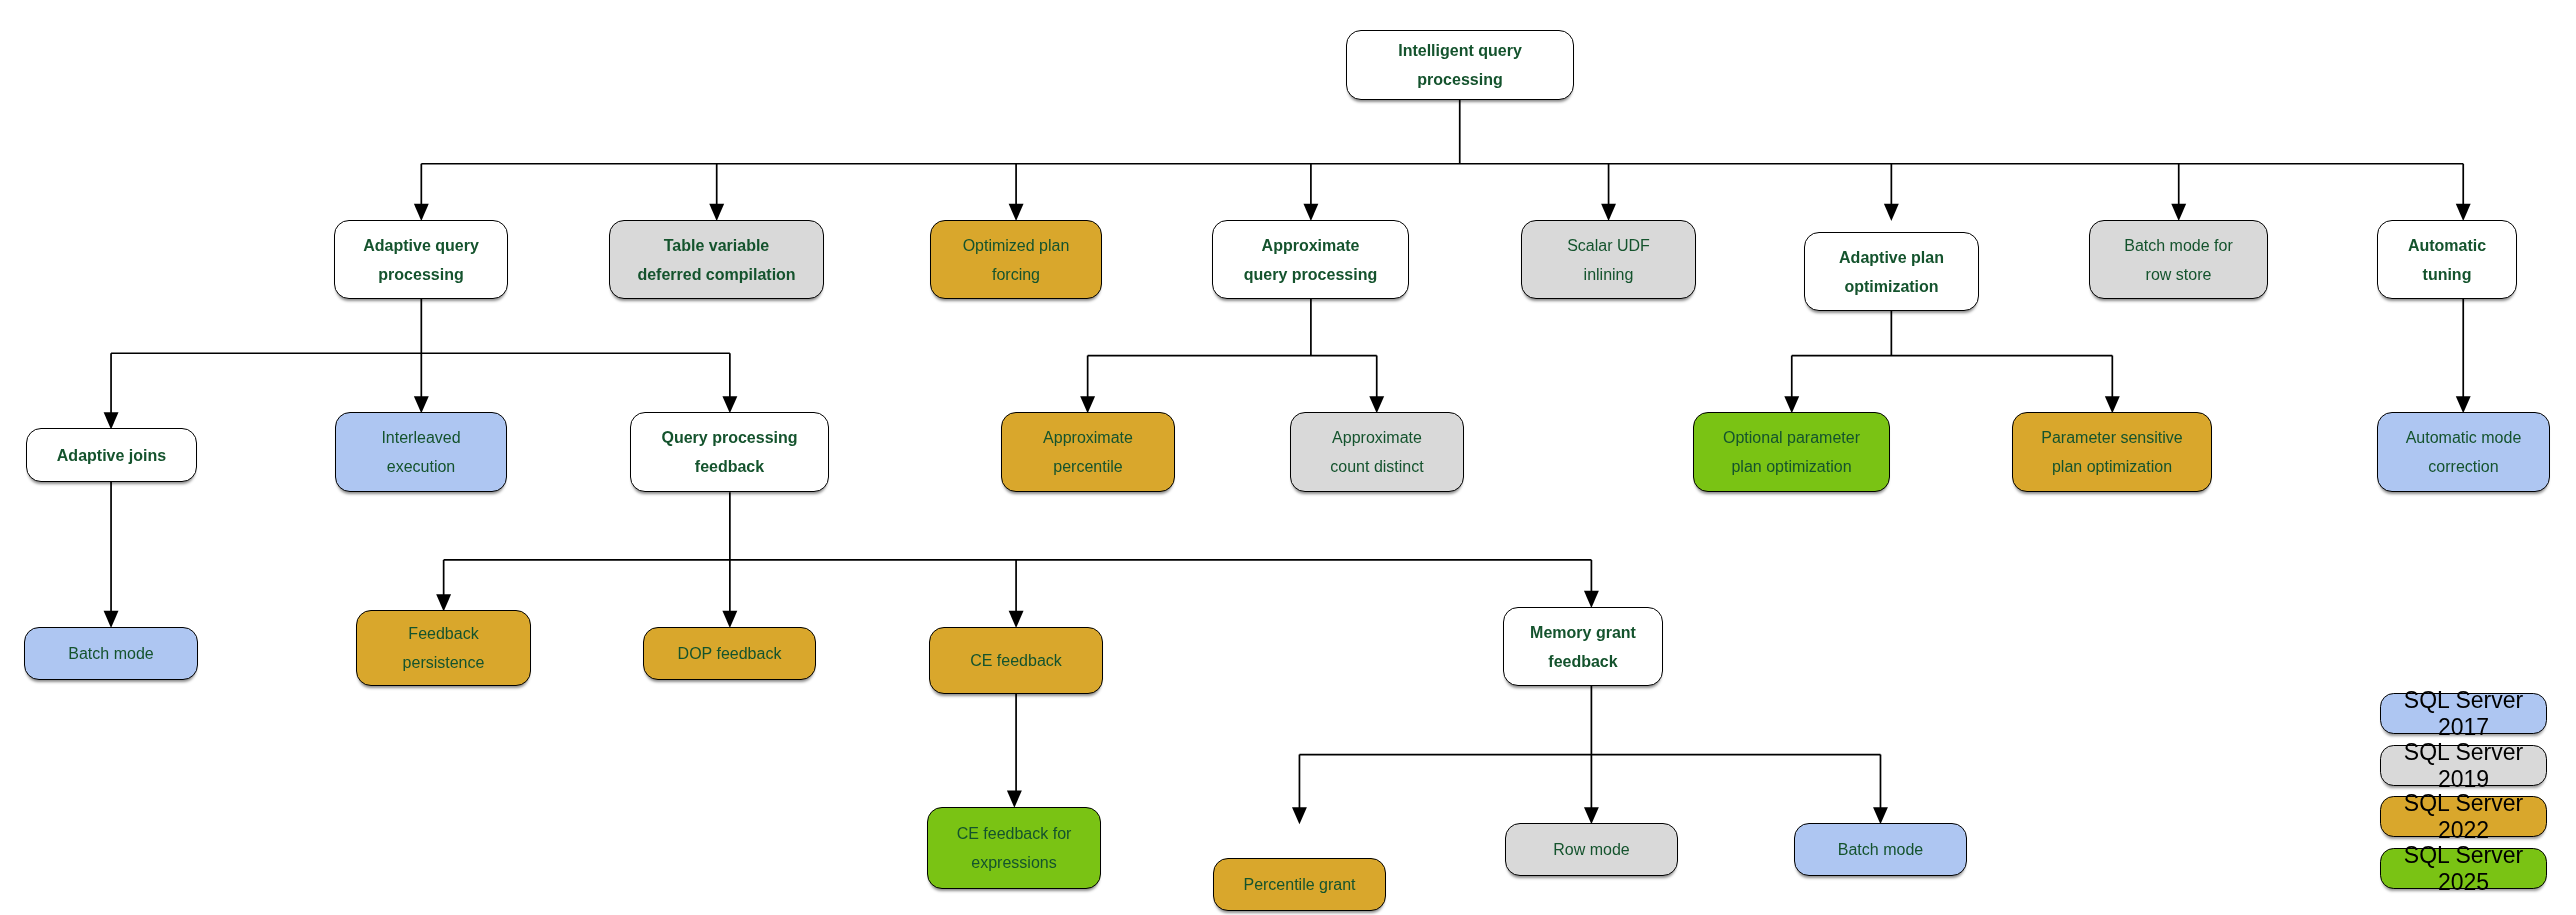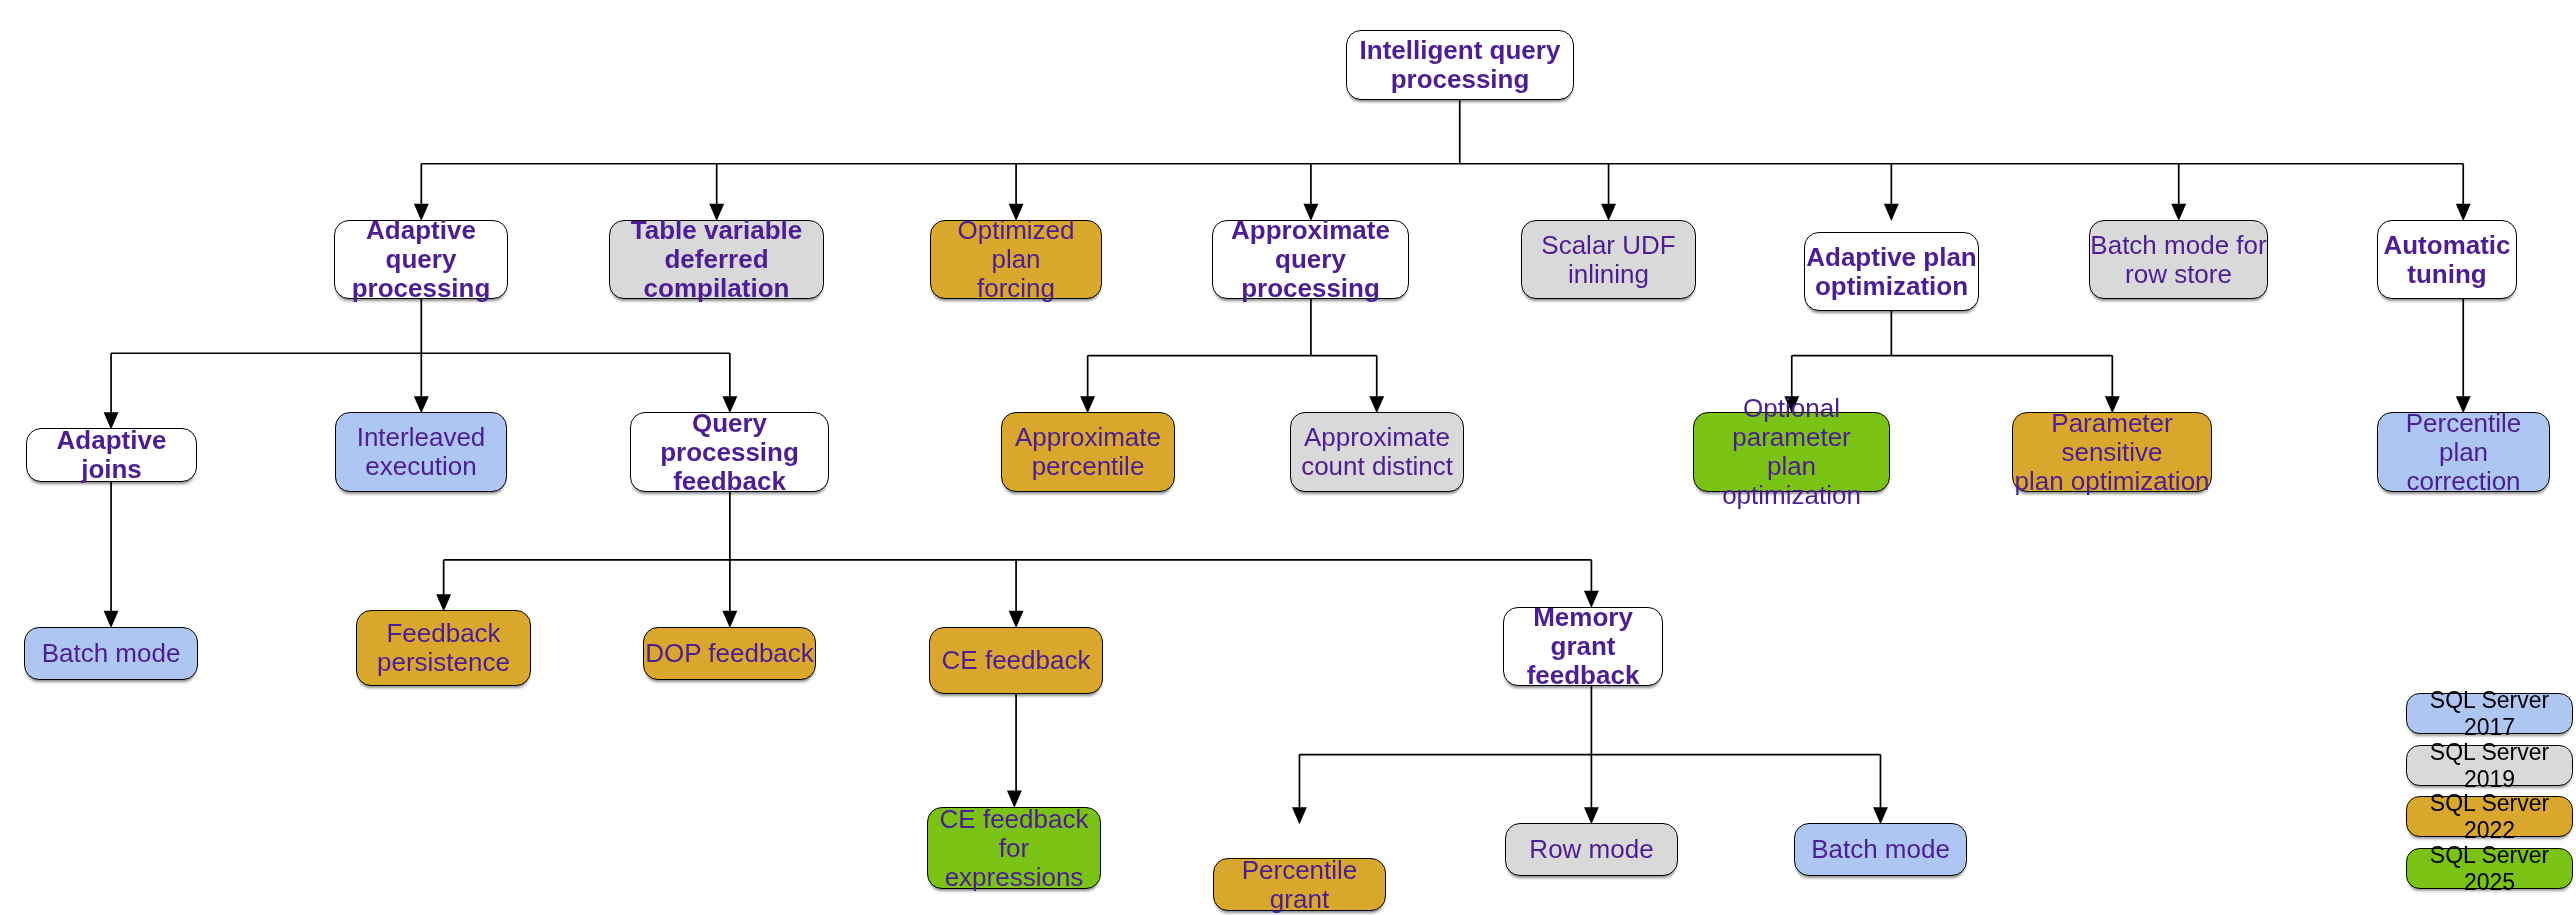--- a/index.html
+++ b/index.html
@@ -20,39 +20,38 @@
   .node {
     position: absolute;
     box-sizing: border-box;
     display: flex;
     align-items: center;
     justify-content: center;
     text-align: center;
     white-space: pre-line;
     border: 1.7px solid #000000;
     border-radius: 15px;
-    font-size: 26px;
+    font-size: 16px;
     line-height: 29px;
-    color: #4c1d95;
+    color: #14532d;
     box-shadow: 0 4px 2.9px -2.3px rgba(0,0,0,0.45);
   }
   .node.bold { font-weight: bold; }
   .legend-item {
     position: absolute;
     box-sizing: border-box;
     display: flex;
     align-items: center;
     justify-content: center;
     text-align: center;
     border: 1.7px solid #000000;
     border-radius: 13.7px;
     font-size: 23px;
     color: #000000;
     box-shadow: 0 3.4px 2.9px -2.3px rgba(0,0,0,0.4);
-    margin-left: 26px;
   }
 </style>
 </head>
 <body>
 
 <div class="stage">
   <svg class="connector-layer" width="2576" height="916" viewBox="0 0 4500 1600" xmlns="http://www.w3.org/2000/svg">
       <line x1="2550" y1="174" x2="2550" y2="286" stroke="#000000" stroke-width="3"></line>
       <line x1="736" y1="286" x2="4303" y2="286" stroke="#000000" stroke-width="3"></line>
       <line x1="736" y1="286" x2="736" y2="358" stroke="#000000" stroke-width="3"></line>
@@ -141,21 +140,21 @@
       <div class="node bold" style="left: 630px; top: 412px; width: 199px; height: 80px; background: rgb(255, 255, 255);">Query processing
 feedback</div>
       <div class="node" style="left: 1001px; top: 412px; width: 174px; height: 80px; background: rgb(217, 167, 44);">Approximate
 percentile</div>
       <div class="node" style="left: 1290px; top: 412px; width: 174px; height: 80px; background: rgb(217, 217, 217);">Approximate
 count distinct</div>
       <div class="node" style="left: 1693px; top: 412px; width: 197px; height: 80px; background: rgb(122, 195, 20);">Optional parameter
 plan optimization</div>
       <div class="node" style="left: 2012px; top: 412px; width: 200px; height: 80px; background: rgb(217, 167, 44);">Parameter sensitive
 plan optimization</div>
-      <div class="node" style="left: 2377px; top: 412px; width: 173px; height: 80px; background: rgb(174, 198, 242);">Percentile plan
+      <div class="node" style="left: 2377px; top: 412px; width: 173px; height: 80px; background: rgb(174, 198, 242);">Automatic mode
 correction</div>
       <div class="node" style="left: 24px; top: 627px; width: 174px; height: 53px; background: rgb(174, 198, 242);">Batch mode</div>
       <div class="node" style="left: 356px; top: 610px; width: 175px; height: 76px; background: rgb(217, 167, 44);">Feedback
 persistence</div>
       <div class="node" style="left: 643px; top: 627px; width: 173px; height: 53px; background: rgb(217, 167, 44);">DOP feedback</div>
       <div class="node" style="left: 929px; top: 627px; width: 174px; height: 67px; background: rgb(217, 167, 44);">CE feedback</div>
       <div class="node bold" style="left: 1503px; top: 607px; width: 160px; height: 79px; background: rgb(255, 255, 255);">Memory grant
 feedback</div>
       <div class="node" style="left: 927px; top: 807px; width: 174px; height: 82px; background: rgb(122, 195, 20);">CE feedback for
 expressions</div>

